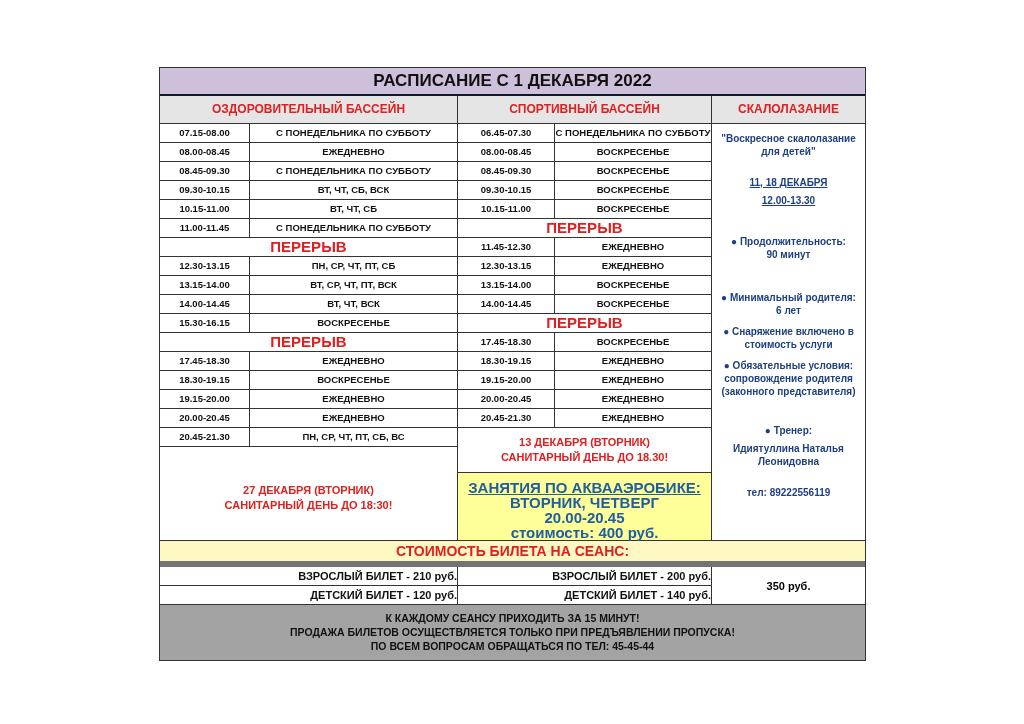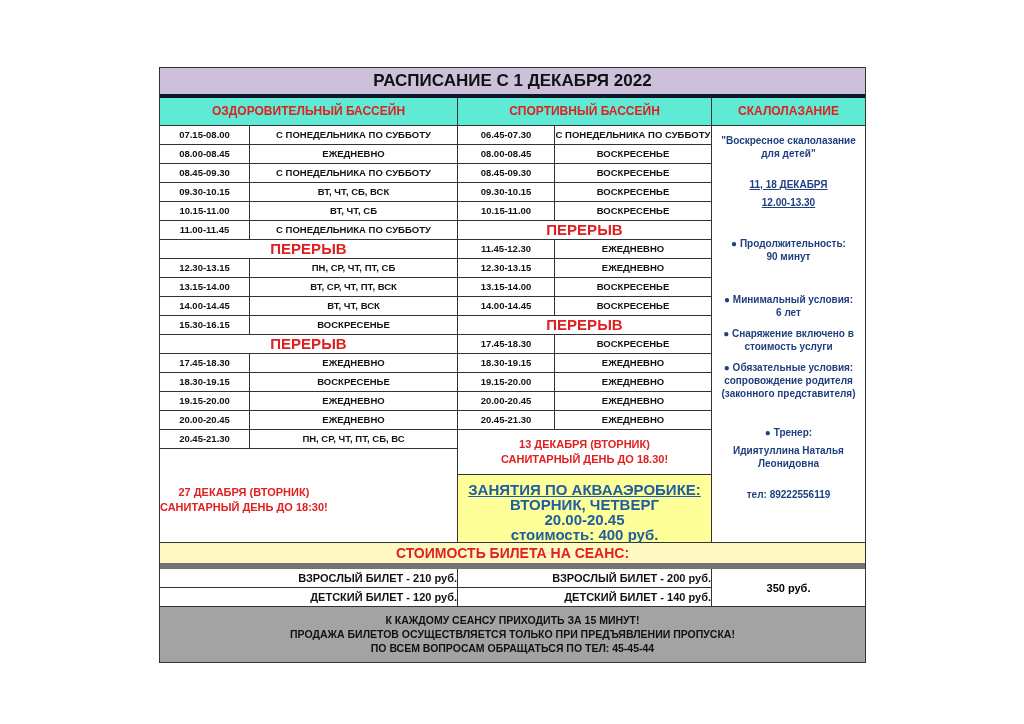--- a/index.html
+++ b/index.html
@@ -1,33 +1,33 @@
 <!DOCTYPE html>
 <html><head>
 <meta charset="utf-8">
 <style>
   html, body { margin:0; padding:0; background:#ffffff; }
   body { width:1024px; height:724px; position:relative; font-family:"Liberation Sans", sans-serif; }
   .sheet { position:absolute; left:159px; top:67px; width:707px; border:1.5px solid #333; box-sizing:border-box; }
-  .title { height:26px; background:#ccc0da; border-bottom:4px solid #0f172a; text-align:center; font-weight:bold; font-size:17px; line-height:26px; color:#111; }
-  .headers { display:flex; height:27px; background:#5eead4; border-bottom:1px solid #333; }
+  .title { height:26px; background:#ccc0da; border-bottom:2px solid #0f172a; text-align:center; font-weight:bold; font-size:17px; line-height:26px; color:#111; }
+  .headers { display:flex; height:27px; background:#e5e5e5; border-bottom:1px solid #333; }
   .headers div { font-weight:bold; font-size:12px; color:#e02020; text-align:center; line-height:27px; box-sizing:border-box; }
   .h1 { width:298px; border-right:1px solid #333; }
   .h2 { width:254px; border-right:1px solid #333; }
   .h3 { flex:1; }
   .body { display:flex; border-bottom:1px solid #333; }
   .col1 { width:298px; border-right:1px solid #333; box-sizing:border-box; display:flex; flex-direction:column; }
   .col2 { width:254px; border-right:1px solid #333; box-sizing:border-box; display:flex; flex-direction:column; }
   .col3 { flex:1; box-sizing:border-box; text-align:center; color:#1f3f7f; font-weight:bold; font-size:10px; padding-top:8px; }
   .row { display:flex; height:18px; border-bottom:1px solid #333; box-sizing:content-box; font-size:9.5px; font-weight:bold; color:#111; }
   .row .t { width:89px; border-right:1px solid #333; text-align:center; line-height:18px; }
   .col2 .row .t { width:96px; }
   .row .d { flex:1; text-align:center; line-height:18px; white-space:nowrap; overflow:hidden; }
   .brk { height:18px; border-bottom:1px solid #333; text-align:center; line-height:18px; font-size:15px; font-weight:bold; color:#e02020; }
-  .notice1 { flex:1; display:flex; align-items:center; justify-content:flex-start; text-align:center; color:#e02020; font-weight:bold; font-size:11px; line-height:15px; padding-top:8px; }
+  .notice1 { flex:1; display:flex; align-items:center; justify-content:center; text-align:center; color:#e02020; font-weight:bold; font-size:11px; line-height:15px; padding-top:8px; }
   .notice2 { height:44px; display:flex; align-items:center; justify-content:center; text-align:center; color:#e02020; font-weight:bold; font-size:11px; line-height:15px; border-bottom:1px solid #333; }
   .aqua { flex:1; background:#ffff99; text-align:center; color:#1f5fa0; font-weight:bold; font-size:15px; line-height:15px; padding-top:7px; }
   .aqua .u { text-decoration:underline; }
   .col3 p { margin:0; line-height:13px; }
   .col3 .u { text-decoration:underline; }
   .price-title { height:20px; background:#fef9c3; border-bottom:6px solid #737373; text-align:center; font-weight:bold; font-size:14px; line-height:20px; color:#e02020; }
   .prices { display:flex; border-bottom:1px solid #333; }
   .pc1 { width:298px; border-right:1px solid #333; box-sizing:border-box; }
   .pc2 { width:254px; border-right:1px solid #333; box-sizing:border-box; }
   .pc3 { flex:1; display:flex; align-items:center; justify-content:center; font-weight:bold; font-size:11px; }
@@ -197,21 +197,21 @@
       <p>"Воскресное скалолазание</p>
       <p>для детей"</p>
       <p style="height:18px"></p>
       <p class="u">11, 18 ДЕКАБРЯ</p>
       <p style="height:5px"></p>
       <p class="u">12.00-13.30</p>
       <p style="height:28px"></p>
       <p>● Продолжительность:</p>
       <p>90 минут</p>
       <p style="height:30px"></p>
-      <p>● Минимальный условия:</p>
+      <p>● Минимальный родителя:</p>
       <p>6 лет</p>
       <p style="height:8px"></p>
       <p>● Снаряжение включено в</p>
       <p>стоимость услуги</p>
       <p style="height:8px"></p>
       <p>● Обязательные условия:</p>
       <p>сопровождение родителя</p>
       <p>(законного представителя)</p>
       <p style="height:26px"></p>
       <p>● Тренер:</p>

